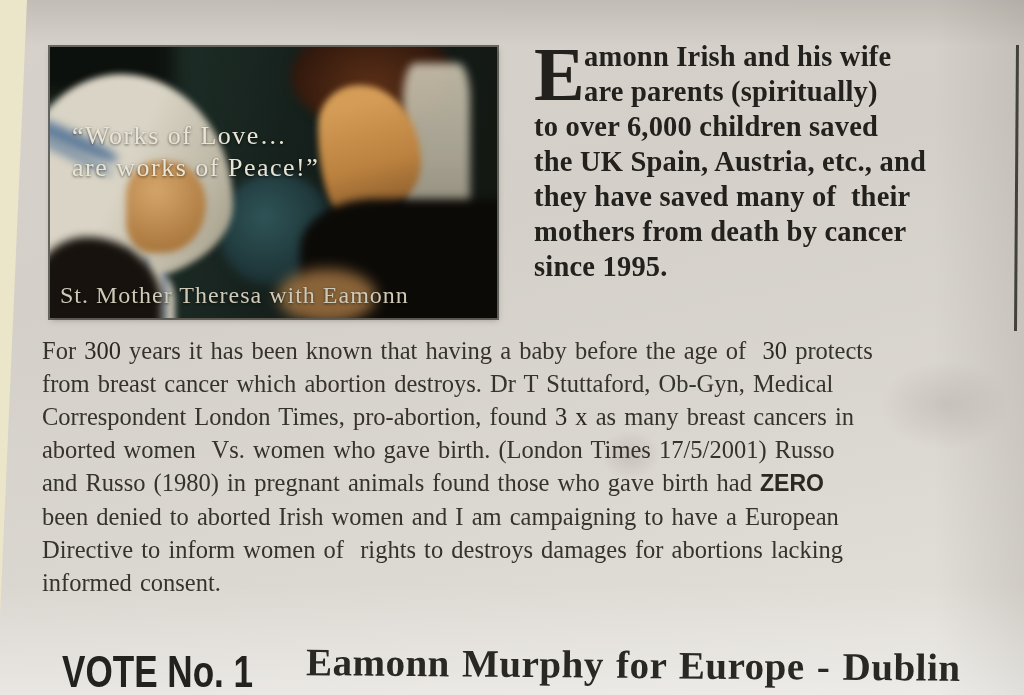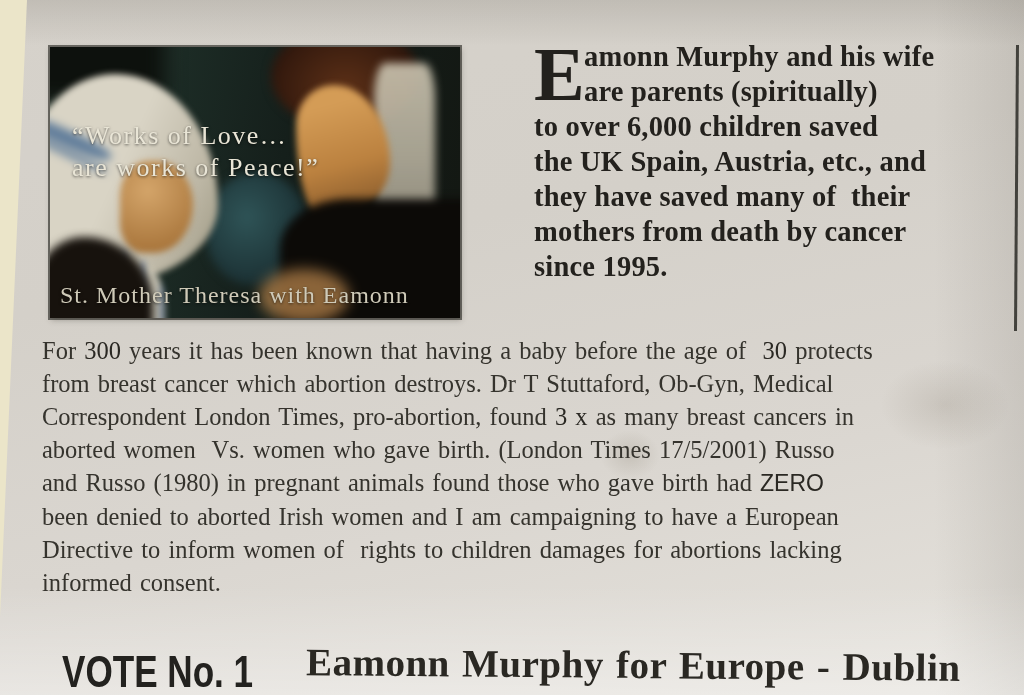--- a/index.html
+++ b/index.html
@@ -21,21 +21,21 @@
   .paper-sheen-bottom{position:absolute;left:0;bottom:0;width:100%;height:110px;
     background:linear-gradient(180deg,rgba(255,255,255,0),rgba(255,255,255,.35));}
   .smudge{position:absolute;border-radius:50%;pointer-events:none;}
   .smudge.a{left:880px;top:360px;width:130px;height:90px;
     background:radial-gradient(ellipse,rgba(120,110,95,.18),rgba(120,110,95,0) 70%);}
   .smudge.b{left:600px;top:430px;width:60px;height:50px;
     background:radial-gradient(ellipse,rgba(130,122,105,.22),rgba(130,122,105,0) 70%);}
 
   
   .photo{
-    position:absolute;left:50px;top:47px;width:410px;height:271px;
+    position:absolute;left:50px;top:47px;width:447px;height:271px;
     background:#b91c1c;overflow:hidden;
     box-shadow:0 0 0 2px rgba(20,20,15,.55), 1px 2px 6px rgba(60,55,45,.35);
   }
   .photo *{position:absolute;}
   .ph-base{inset:0;background:linear-gradient(100deg,#2c3d34 0%,#1c2b25 30%,#151f1b 55%,#131712 100%);}
   .ph-dark-tl{left:-6%;top:-10%;width:34%;height:30%;background:#0d110d;filter:blur(10px);}
   .ph-teal-object{left:38%;top:46%;width:25%;height:42%;border-radius:50% 50% 45% 45%;
     background:radial-gradient(ellipse at 40% 40%,#2f5457,#1b3033 72%);filter:blur(5px);}
   .ph-teresa-scarf{left:-7%;top:10%;width:48%;height:78%;
     border-radius:48% 52% 62% 38% / 55% 62% 38% 45%;
@@ -71,21 +71,21 @@
   .lead-dropcap{position:absolute;left:0;top:4px;font-size:76px;line-height:62px;
     font-weight:bold;letter-spacing:0;}
   .lead .line{white-space:pre;font-size:28.5px;line-height:35px;font-weight:bold;
     letter-spacing:.2px;}
   .lead .line.indent{margin-left:50px;}
 
   
   .bodytext{position:absolute;left:42px;top:334px;width:975px;color:#35332d;}
   .bodytext .line{white-space:pre;font-size:24.5px;line-height:33px;word-spacing:2px;}
   .bodytext .b{font-weight:normal;color:#2a2823;}
-  .bodytext .bs{font-weight:normal;font-family:"Liberation Sans",sans-serif;
+  .bodytext .bs{font-weight:bold;font-family:"Liberation Sans",sans-serif;
     font-size:23px;color:#2a2823;}
 
   
   .right-rule{position:absolute;left:1015px;top:45px;width:3px;height:286px;
     background:#42413c;transform:rotate(.4deg);}
 
   
   .vote{position:absolute;left:62px;top:646px;color:#23221f;
     font-family:"Liberation Sans",sans-serif;font-weight:bold;font-size:45px;
     transform:scaleX(.78);transform-origin:left center;white-space:pre;}
@@ -123,37 +123,37 @@
   <div class="photo-quote">
     <div>“Works of Love…</div>
     <div>are works of Peace!”</div>
   </div>
   <div class="photo-caption">St. Mother Theresa with Eamonn</div>
 </div>
 
 <div class="lead">
   <span class="lead-dropcap">E</span>
   <div>
-      <div class="line indent">amonn Murphy and his wife</div>
+      <div class="line indent">amonn Irish and his wife</div>
       <div class="line indent">are parents (spiritually)</div>
       <div class="line">to over 6,000 children saved</div>
       <div class="line">the UK Spain, Austria, etc., and</div>
       <div class="line">they have saved many of  their</div>
       <div class="line">mothers from death by cancer</div>
       <div class="line">since 1995.</div>
     </div>
 </div>
 
 <div class="bodytext">
     <div class="line"><span>For </span><span class="b">300</span><span> years it has been known that having a baby before the age of  </span><span class="b">30</span><span> protects</span></div>
     <div class="line"><span>from breast cancer which abortion destroys. Dr T Stuttaford, Ob-Gyn, Medical</span></div>
     <div class="line"><span>Correspondent London Times, pro-abortion, found </span><span class="b">3 x</span><span> as many breast cancers in</span></div>
     <div class="line"><span>aborted women  Vs. women who gave birth. (London Times 17/5/2001) Russo</span></div>
     <div class="line"><span>and Russo (1980) in pregnant animals found those who gave birth had </span><span class="bs">ZERO</span></div>
     <div class="line"><span>been denied to aborted Irish women and I am campaigning to have a European</span></div>
-    <div class="line"><span>Directive to inform women of  rights to children damages for abortions lacking</span></div>
+    <div class="line"><span>Directive to inform women of  rights to destroys damages for abortions lacking</span></div>
     <div class="line"><span>informed consent.</span></div>
   </div>
 
 <div class="right-rule"></div>
 
 <div class="vote">VOTE No. 1</div>
 <div class="footer-title">Eamonn Murphy for Europe - Dublin</div>
 
 </body></html>

